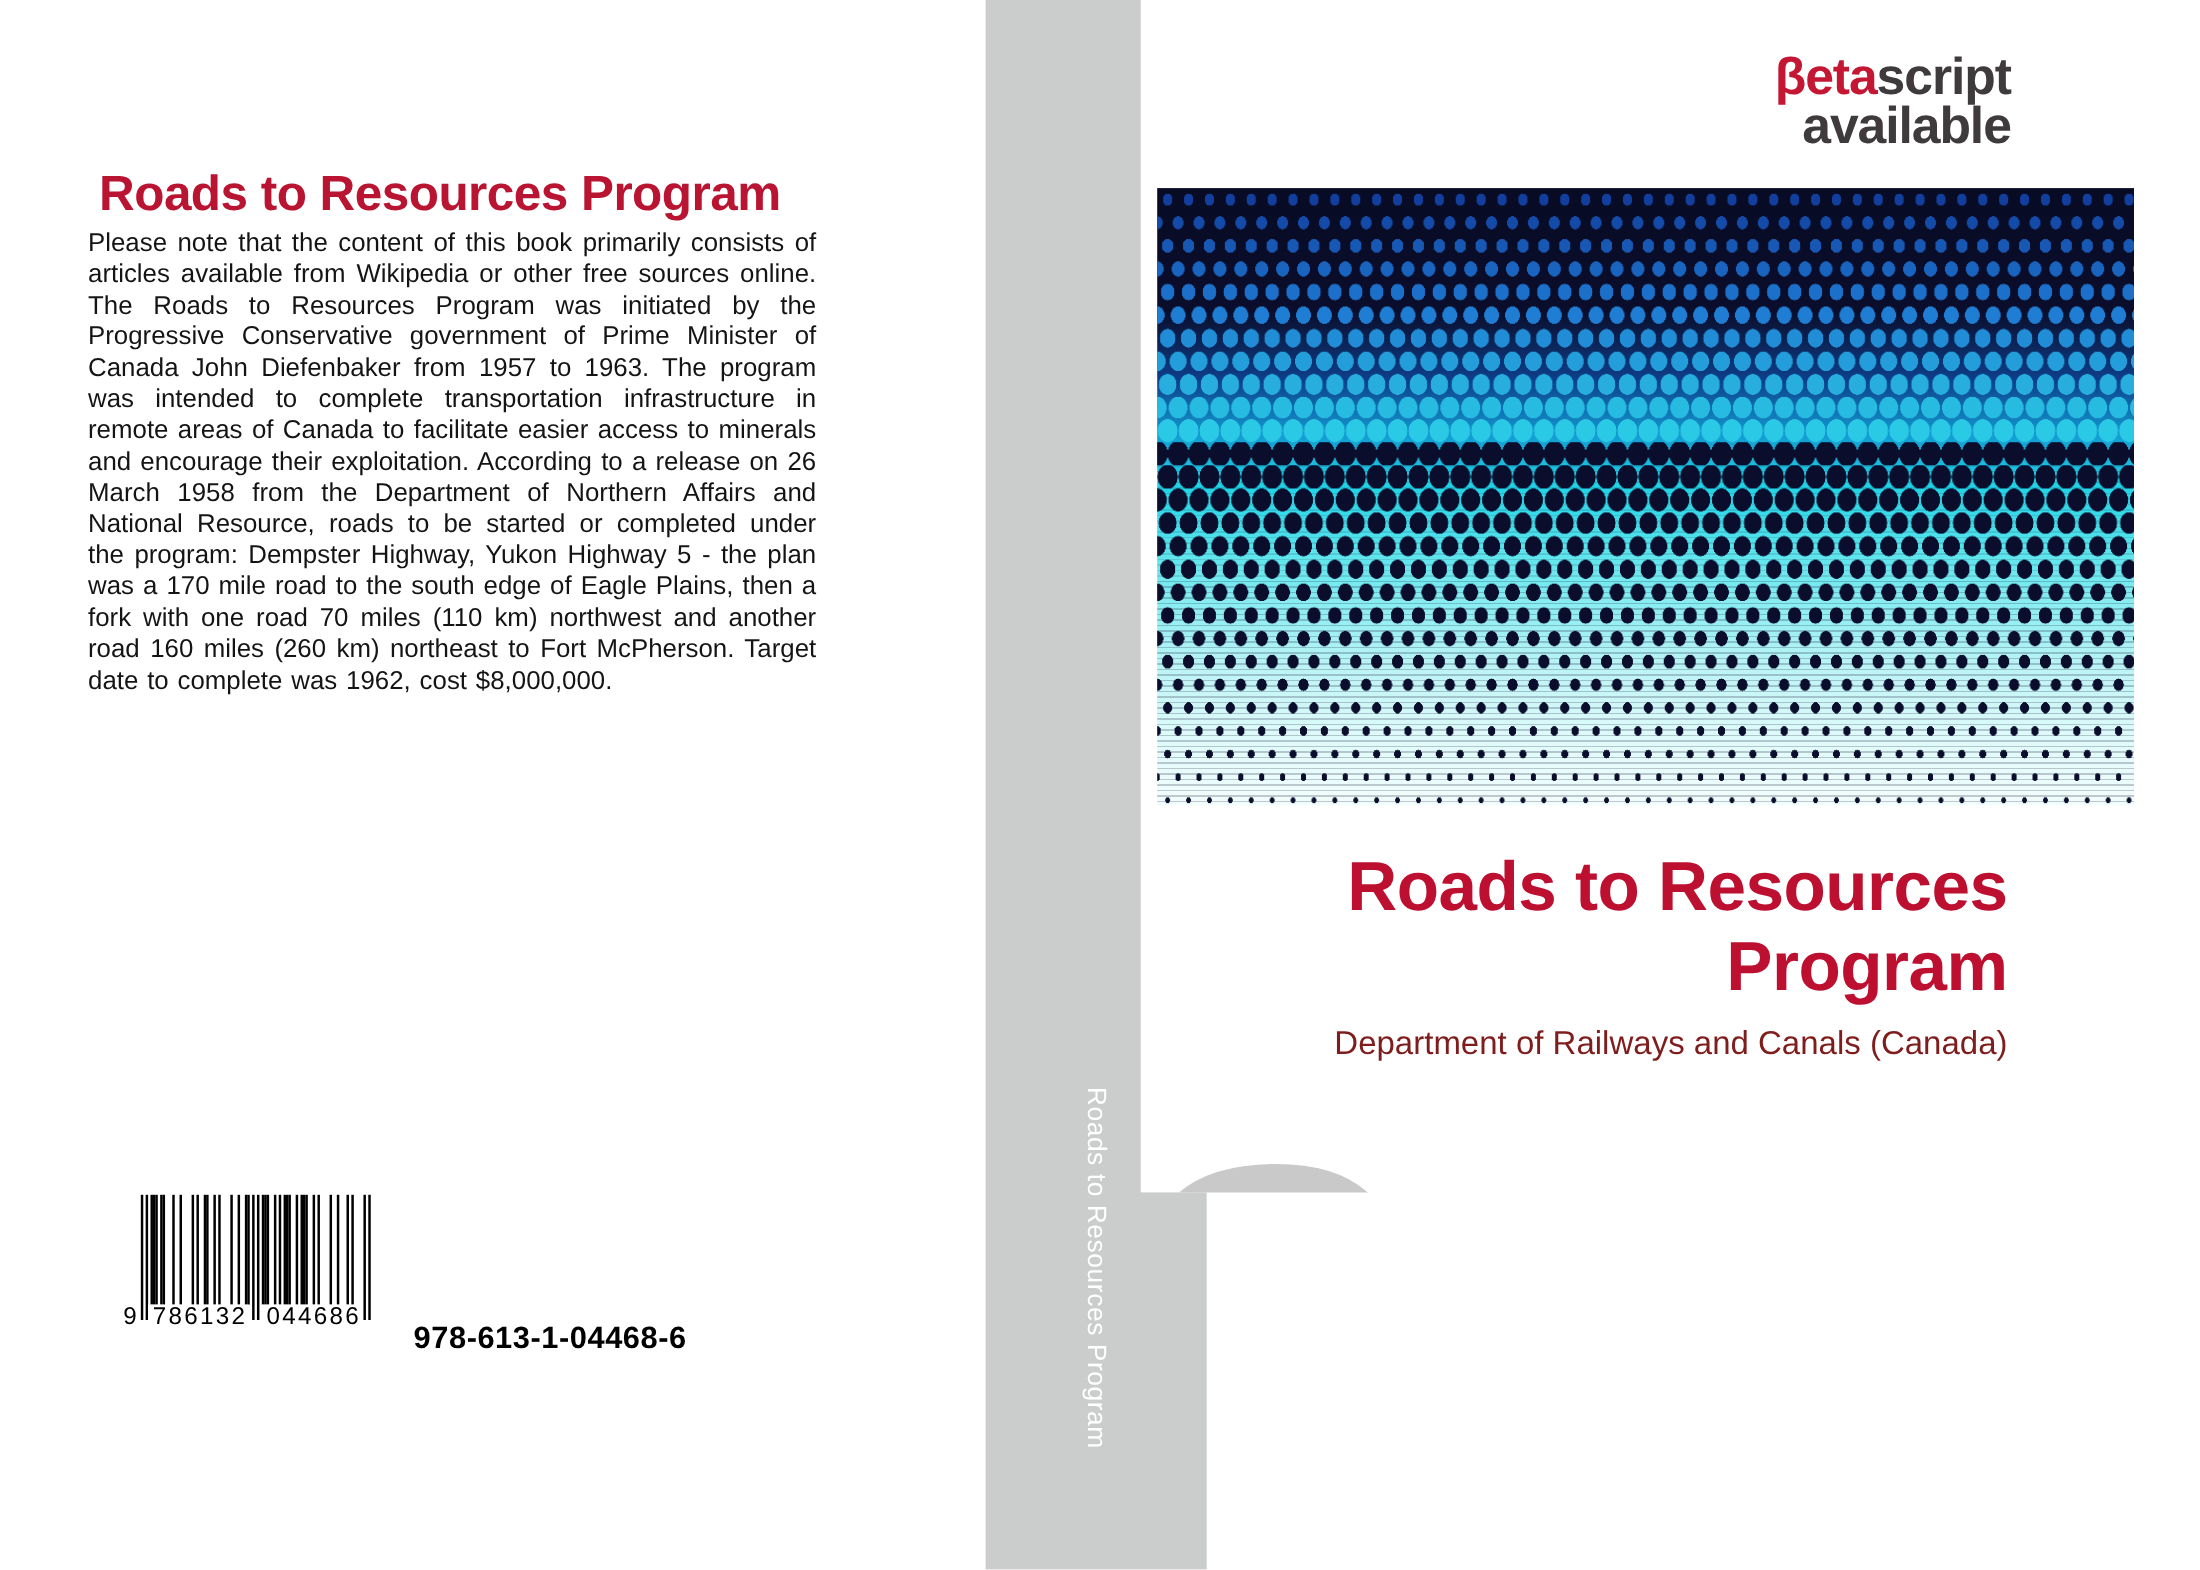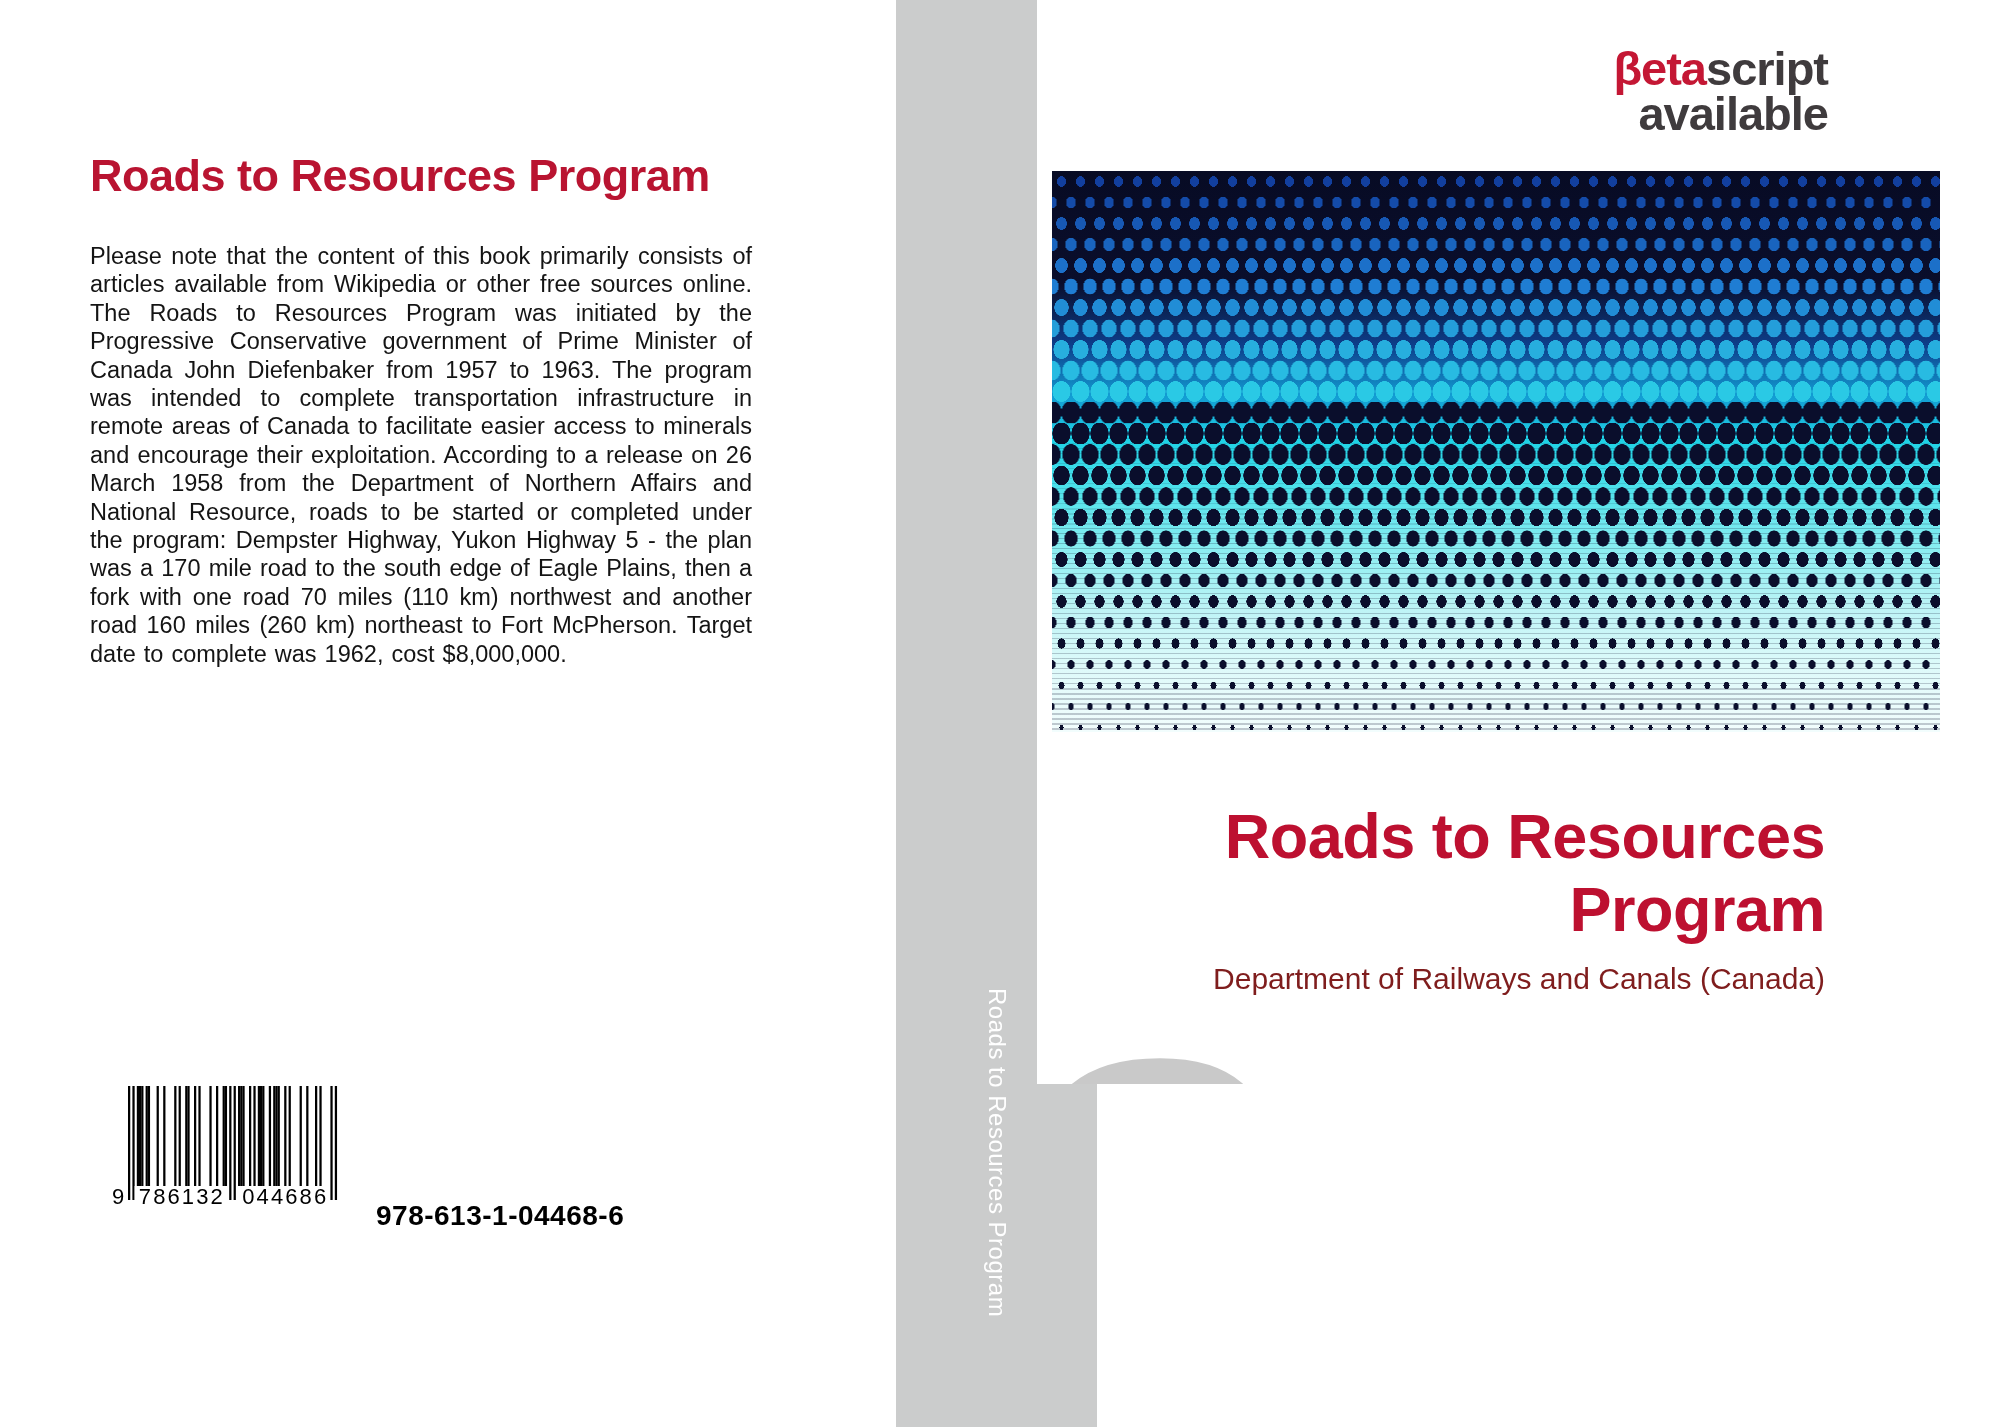--- a/index.html
+++ b/index.html
@@ -3,40 +3,40 @@
 <meta charset="utf-8">
 <style>
   html,body{margin:0;padding:0;background:#ffffff;}
   .stage{position:relative;width:2000px;height:1427px;background:#ffffff;overflow:hidden;
          font-family:"Liberation Sans",sans-serif;}
 
   
   .back-cover{position:absolute;left:0;top:0;width:896px;height:1427px;background:#ffffff;}
   .back-title{position:absolute;left:90px;top:150px;font-size:45px;font-weight:700;
               color:#b91431;letter-spacing:-0.5px;white-space:nowrap;}
-  .back-body{position:absolute;left:90px;top:206px;width:662px;font-size:23.5px;line-height:28.4px;
-             color:#141414;text-align:justify;word-spacing:1.5px;margin-top:36px;}
+  .back-body{position:absolute;left:80px;top:206px;width:662px;font-size:23.5px;line-height:28.4px;
+             color:#141414;text-align:justify;word-spacing:1.5px;}
   .barcode{position:absolute;left:110px;top:1086px;width:240px;height:138px;}
   .isbn-label{position:absolute;left:376px;top:1200px;font-size:28px;font-weight:700;
               color:#000;letter-spacing:0.5px;white-space:nowrap;}
 
   
   .spine{position:absolute;left:896px;top:0;width:201px;height:1427px;background:#cbcccc;}
   .spine-title{position:absolute;top:988px;left:50%;transform:translateX(-50%);
                writing-mode:vertical-rl;text-orientation:mixed;white-space:nowrap;
                font-size:24px;color:#ffffff;letter-spacing:0.5px;}
 
   
   .front-cover{position:absolute;left:1037px;top:0;width:903px;height:1084px;
                background:#ffffff;overflow:hidden;}
   .logo{position:absolute;top:46px;right:112px;text-align:right;font-weight:700;
         font-size:47px;line-height:45px;letter-spacing:-1px;color:#3f3b3d;z-index:4;}
   .logo .logo-red{color:#c41734;}
   .cover-art{position:absolute;left:15px;right:0;top:171px;height:561px;background:#0a0e2c;}
-  .title-block{position:absolute;right:115px;top:770px;text-align:right;z-index:2;margin-top:30px;}
+  .title-block{position:absolute;right:115px;top:770px;text-align:right;z-index:2;}
   .front-title-line{font-size:63px;line-height:73px;font-weight:700;color:#bd1030;
                     letter-spacing:-0.5px;white-space:nowrap;}
   .front-subtitle{margin-top:16px;font-size:30px;color:#7f1d1d;white-space:nowrap;}
   .watermark{position:absolute;left:-40px;top:990px;font-size:560px;line-height:1;
              letter-spacing:-28px;color:#c9c9c9;z-index:1;white-space:nowrap;}
   .authors{position:absolute;right:110px;top:1286px;text-align:right;font-size:37px;
            line-height:45px;color:#161616;z-index:2;white-space:nowrap;}
 
   .badge{position:absolute;left:60px;top:1140px;width:190px;height:190px;border-radius:50%;
          background:radial-gradient(circle at 36% 24%, #e2556e 0%, #cc1330 38%, #c50f28 62%, #a20c20 100%);

